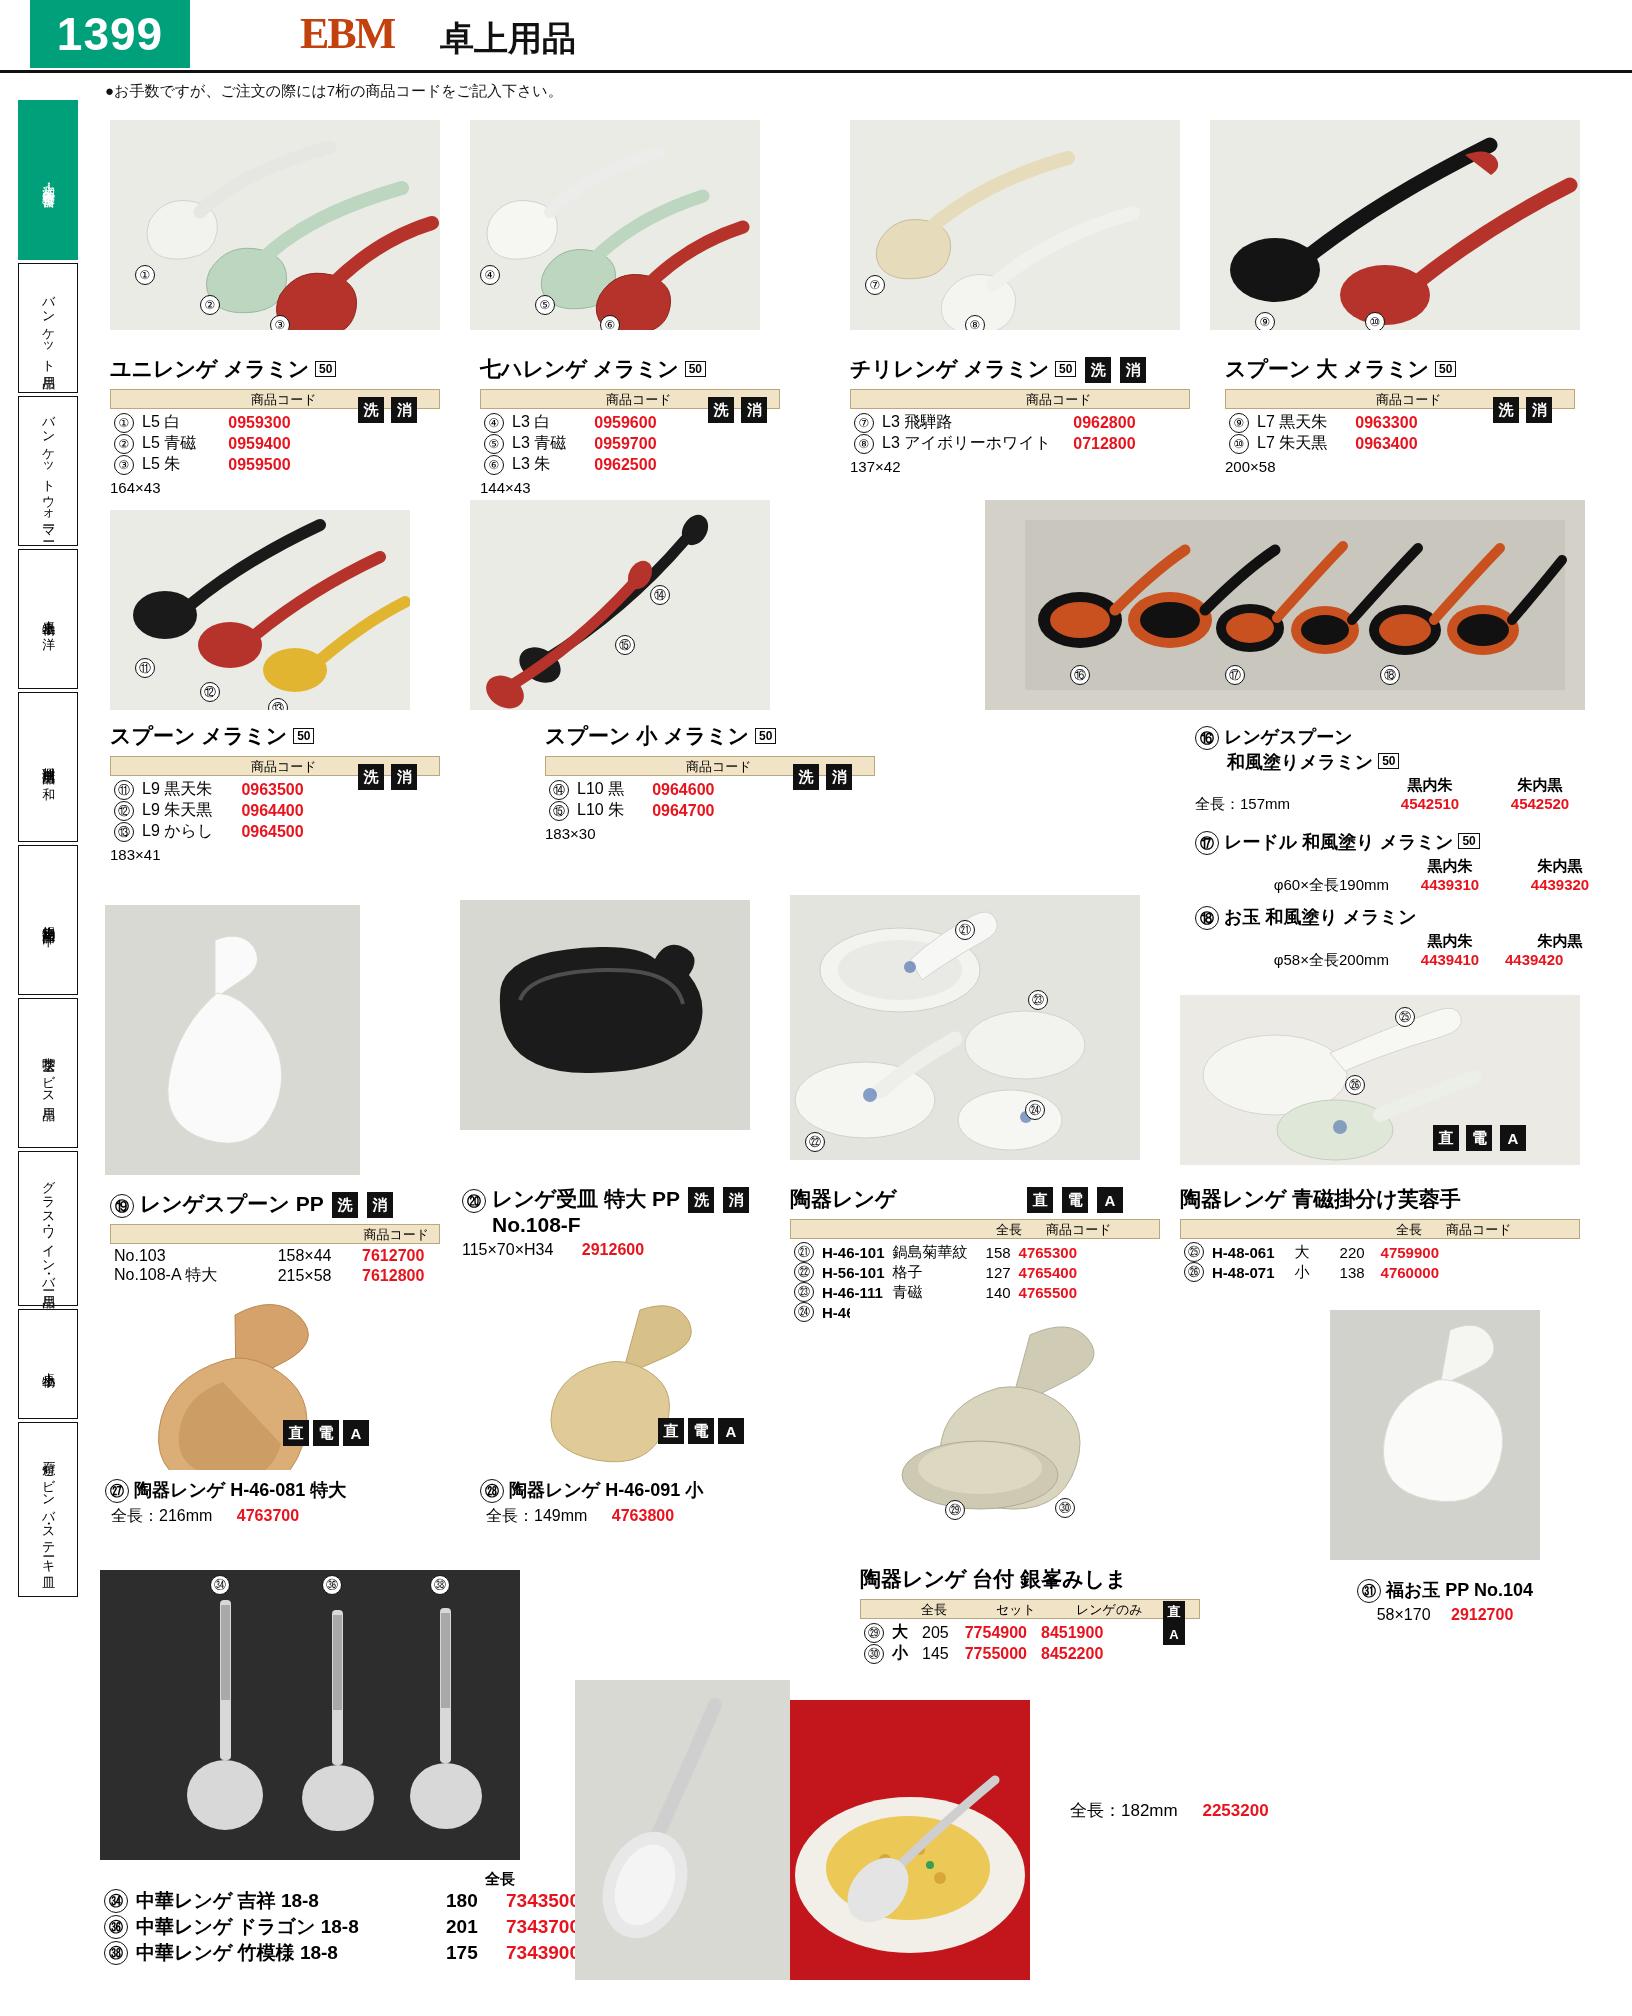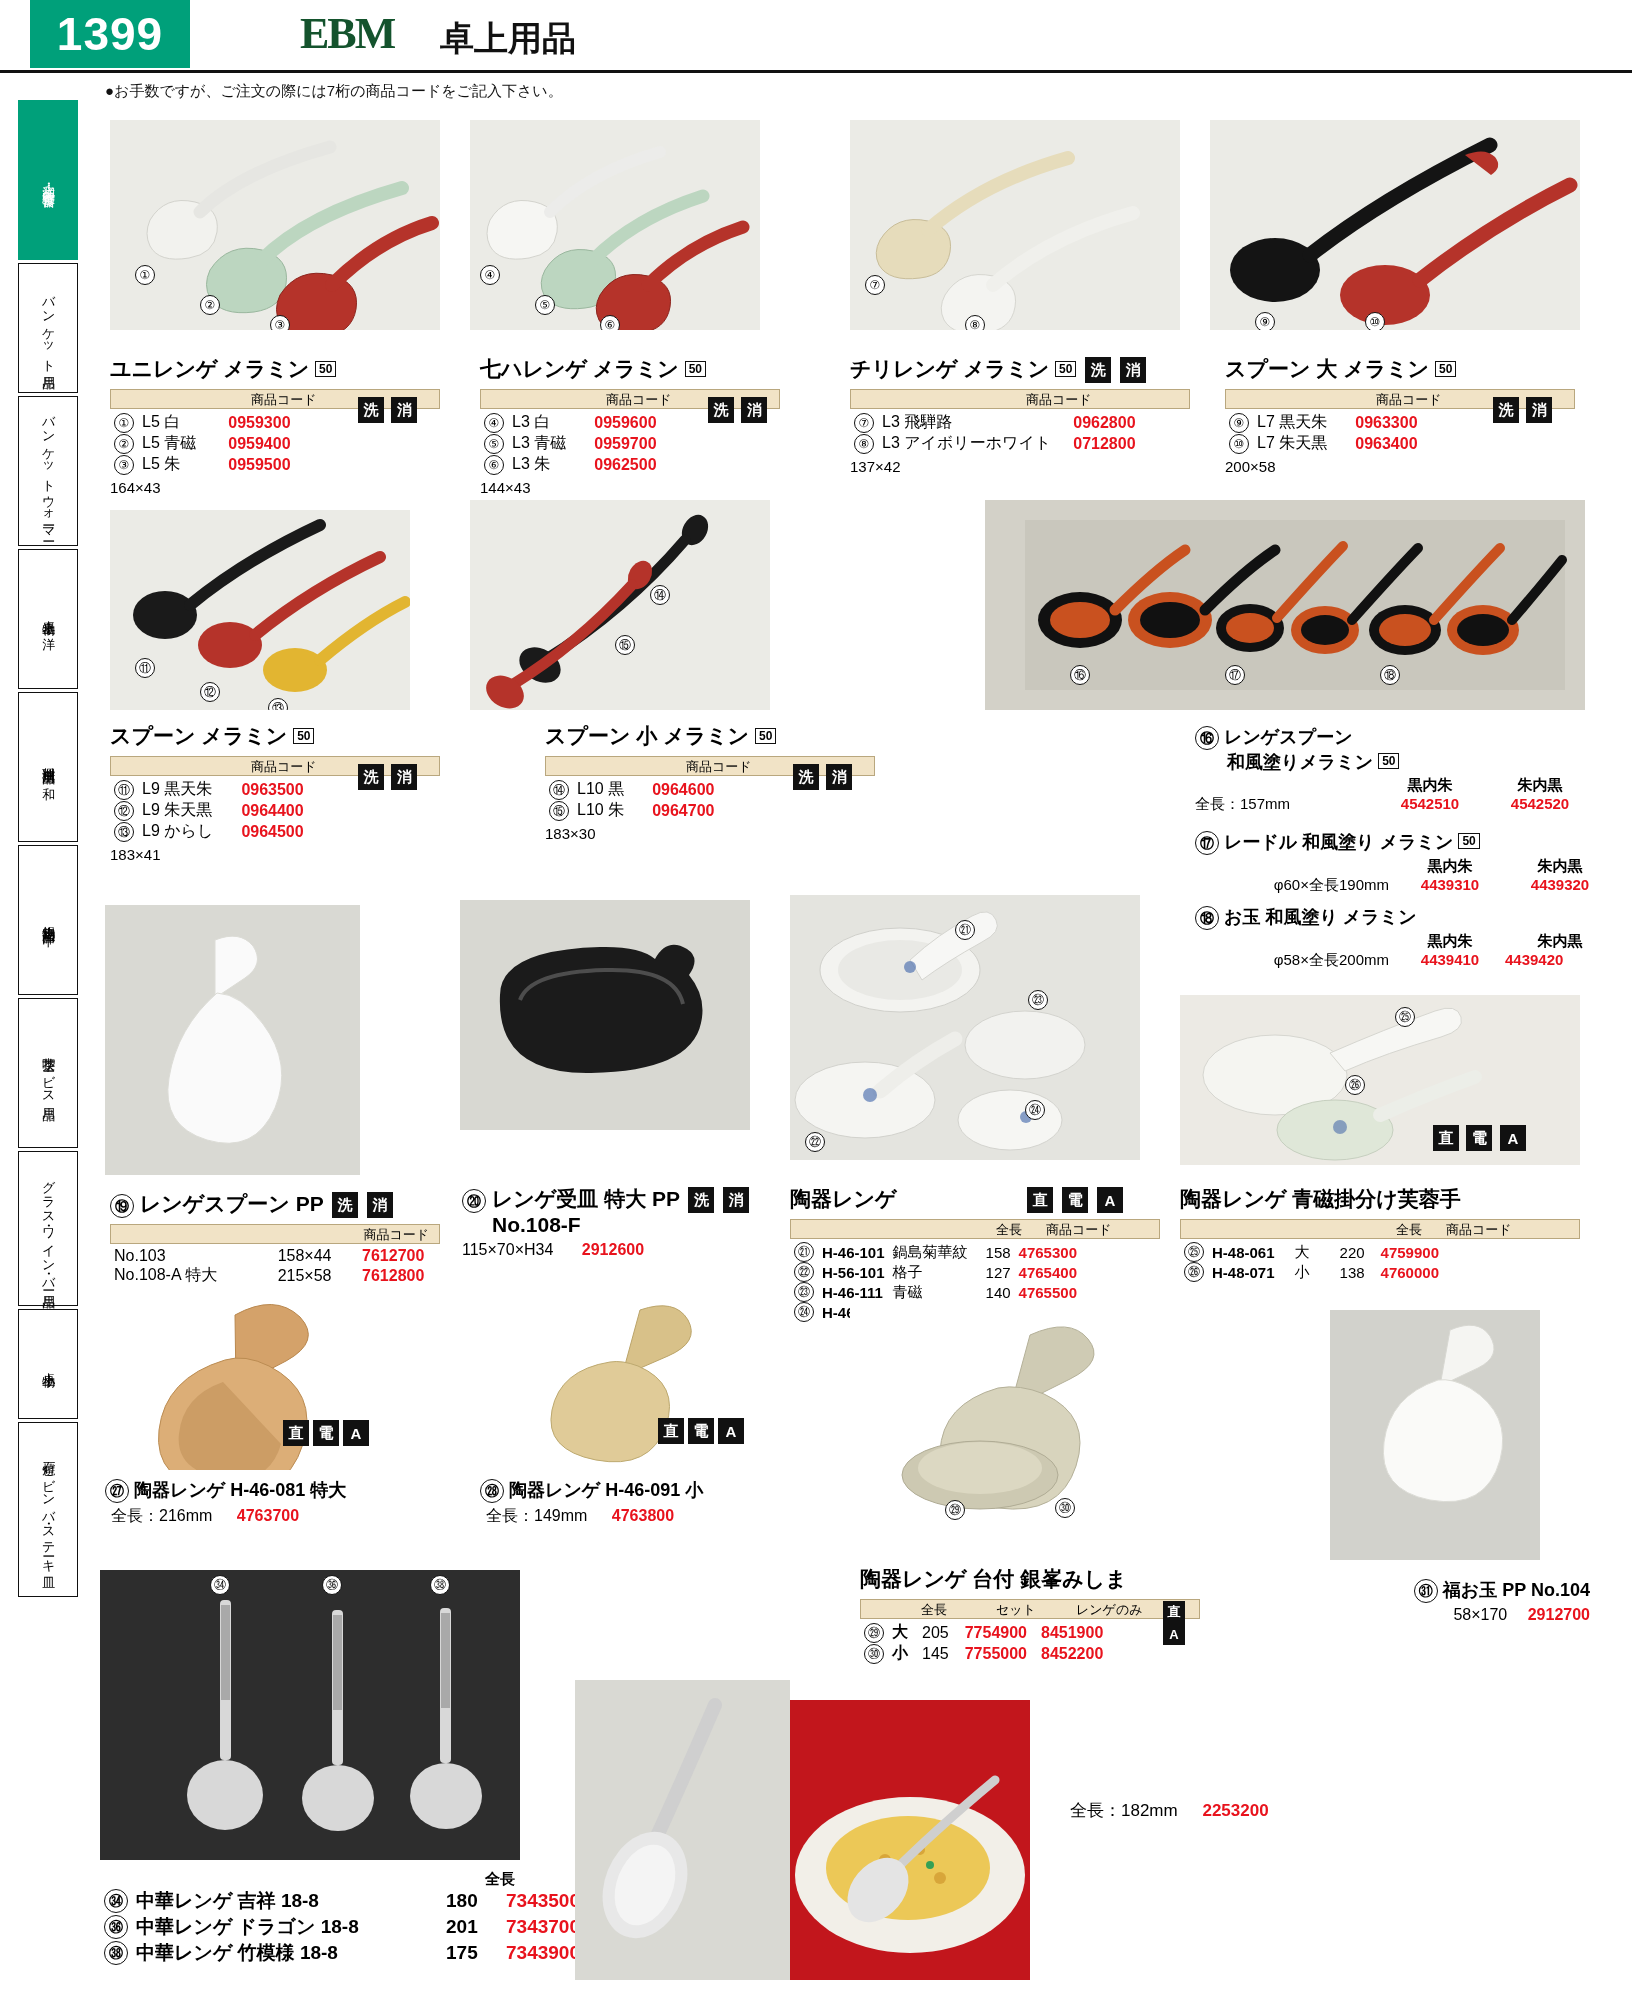--- a/index.html
+++ b/index.html
@@ -14,21 +14,21 @@
   }
   
   .page-header { position:absolute; left:0; top:0; width:1632px; height:72px; }
   .page-num-box {
     position:absolute; left:30px; top:0; width:160px; height:68px;
     background:#00a07a; color:#fff; font-size:46px; font-weight:bold;
     display:flex; align-items:center; justify-content:center; letter-spacing:1px;
   }
   .brand {
     position:absolute; left:300px; top:8px; font-size:44px; font-weight:bold;
-    color:#14532d; font-family:"Liberation Serif", serif; letter-spacing:-2px;
+    color:#c2410c; font-family:"Liberation Serif", serif; letter-spacing:-2px;
   }
   .brand-sub {
     position:absolute; left:440px; top:16px; font-size:34px; font-weight:bold; color:#111;
   }
   .pbc {
     position:absolute; right:30px; top:8px; font-size:42px; font-weight:bold;
     font-family:"Liberation Serif", serif; letter-spacing:2px; color:#111;
   }
   .header-rule { position:absolute; left:0; top:70px; width:1632px; height:3px; background:#111; }
 
@@ -655,21 +655,21 @@
           <td class="codeno" style="padding-left:10px">8452200</td>
         </tr>
   </tbody>
     </table>
   <div class="abs" style="left:300px;top:36px">
     <span class="ico small">直</span>
     <span class="ico small">A</span>
   </div>
 </div>
 
-<div class="abs" style="left:1300px;top:1578px;width:290px;text-align:right">
+<div class="abs" style="left:1300px;top:1578px;width:290px;text-align:center">
   <div class="ttl-sm"><span class="num-circle big">㉛</span> <span>福お玉 PP No.104</span></div>
   <div style="margin-top:3px;font-size:16px">
     <span>58×170</span>
     <span class="codeno" style="margin-left:16px">2912700</span>
   </div>
 </div>
 
 <div class="photo" style="left:100px;top:1570px;width:420px;height:290px;background:#2b2b2b;">
   <svg width="420" height="290" viewBox="0 0 420 290">
     <rect width="420" height="290" fill="#2d2d2d"></rect>

